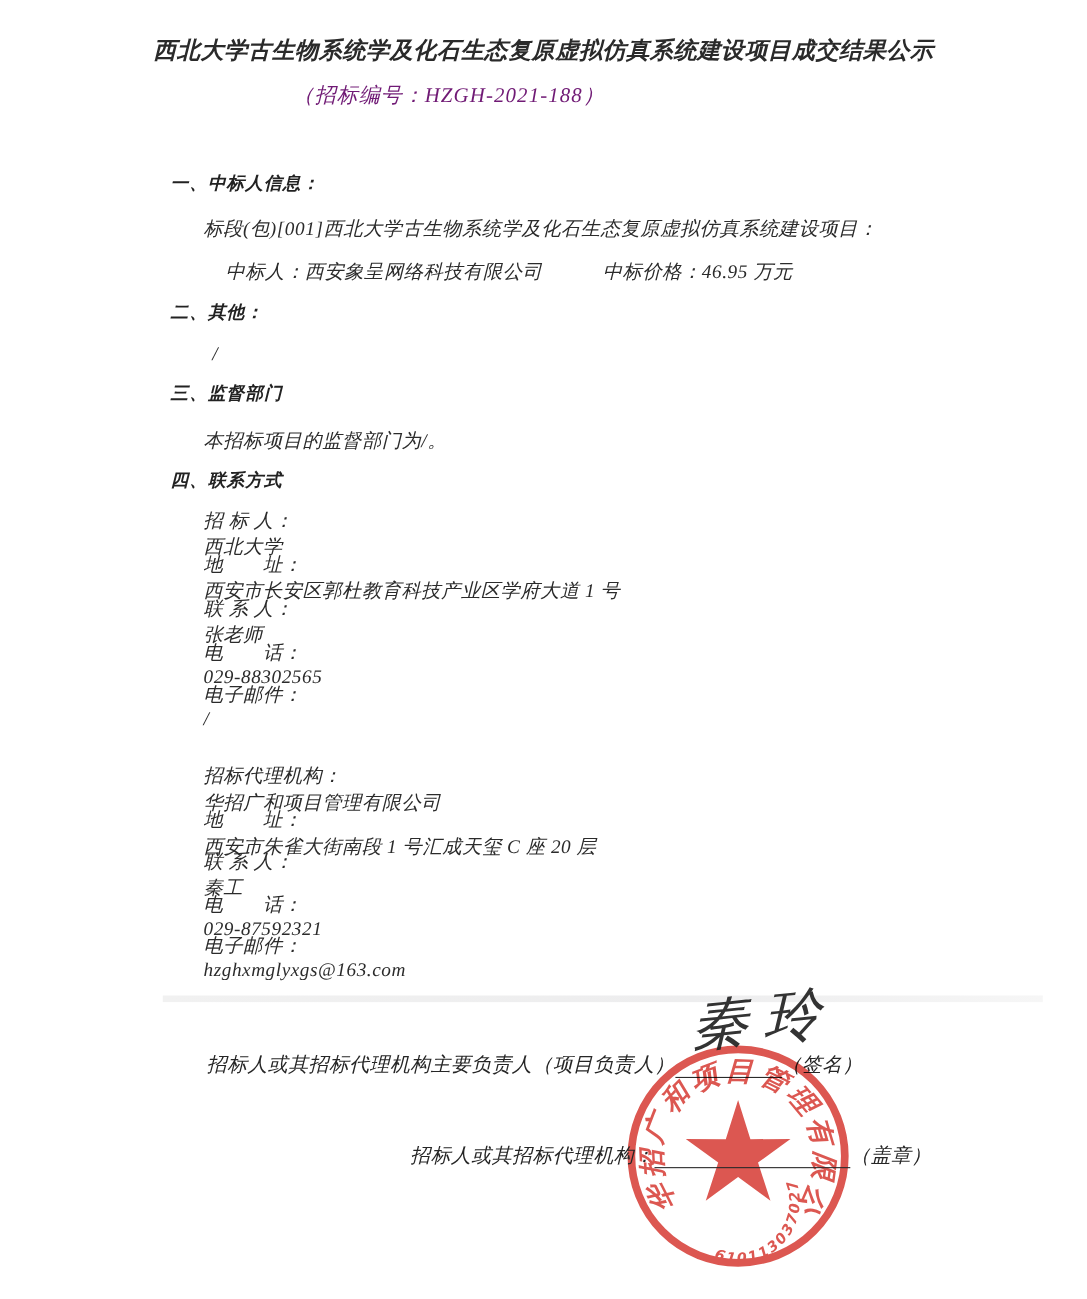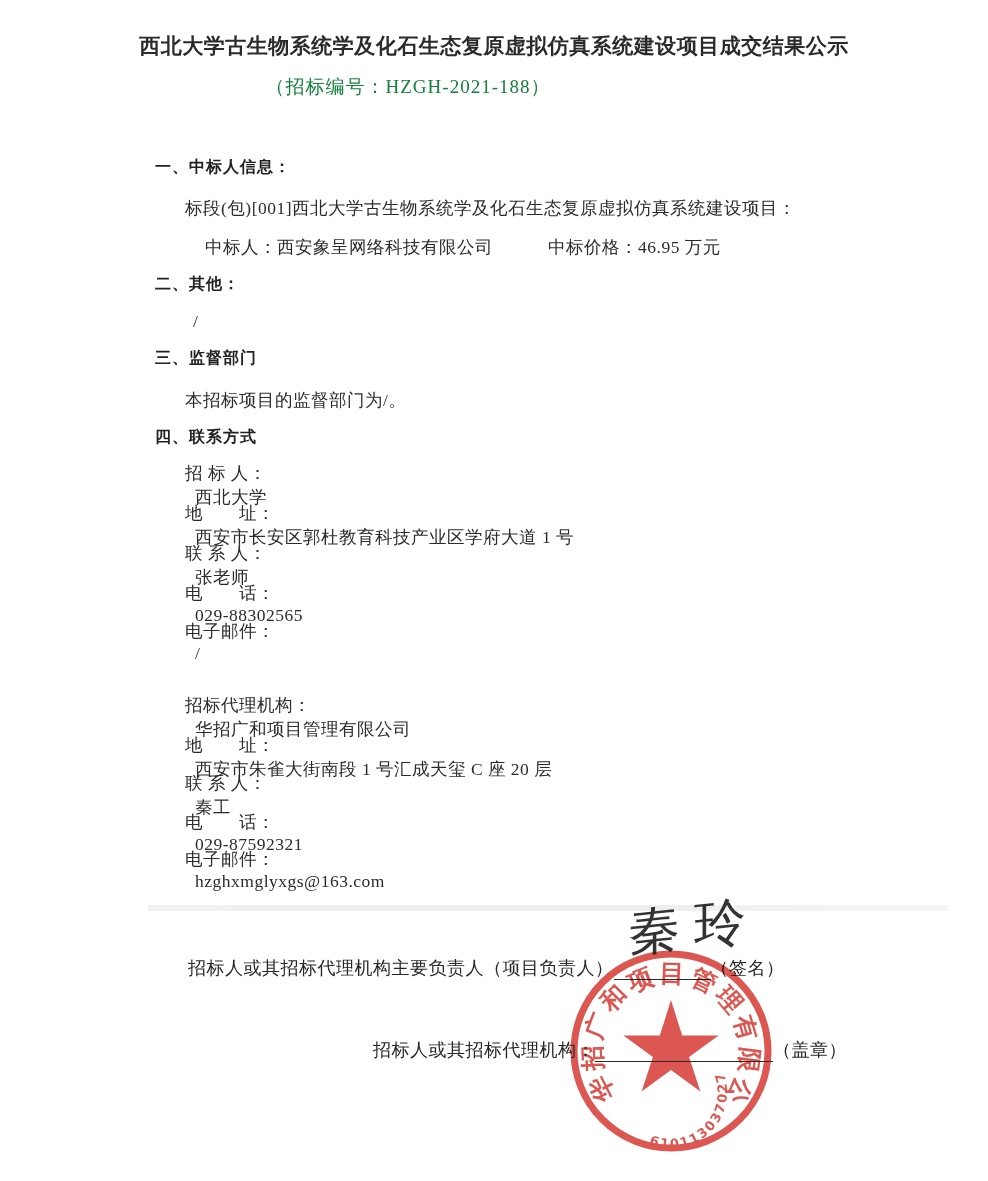--- a/index.html
+++ b/index.html
@@ -3,33 +3,34 @@
 <meta charset="utf-8">
 <style>
   html,body{margin:0;padding:0;background:#ffffff;}
   .page{
     position:relative;
     width:988px;height:1181px;
     background:#ffffff;
     font-family:"Liberation Serif","DejaVu Serif",serif;
     color:#262626;
     overflow:hidden;
+    font-style:italic;
   }
   .pre{white-space:pre;}
   .abs{position:absolute;}
   .doc-title{
     top:32px;left:0;width:988px;
     text-align:center;
     font-size:21px;font-weight:bold;color:#2a2a2a;
     letter-spacing:0.5px;
   }
   .doc-subtitle{
     top:74px;left:0;width:816px;
     text-align:center;
-    font-size:19px;color:#15803d;
+    font-size:19px;color:#701a75;
     letter-spacing:1px;
   }
   .sec-heading{
     left:155px;
     font-size:16px;font-weight:bold;color:#222;
     letter-spacing:1px;
   }
   .body-line{
     left:185px;
     font-size:17.5px;color:#2b2b2b;
@@ -37,21 +38,21 @@
   }
   .winner-line{
     left:205px;display:flex;gap:55px;
     font-size:17.5px;color:#2b2b2b;letter-spacing:0.5px;
   }
   .contact-row{
     left:185px;display:flex;
     font-size:17.5px;color:#2b2b2b;letter-spacing:0.5px;flex-direction:column;
   }
   .contact-row .lbl{white-space:pre;}
-  .contact-row .val{white-space:pre;margin-left:10px;}
+  .contact-row .val{white-space:pre;margin-left:0;}
   .scan-band{
     left:148px;top:905px;width:800px;height:6px;
     background:linear-gradient(to right,#f1f1f1, #ededee 60%, #f6f6f6);
   }
   .sig-row{
     display:flex;align-items:flex-end;
     font-size:18px;color:#262626;letter-spacing:0.5px;
   }
   .sig-line{
     display:inline-block;height:22px;

